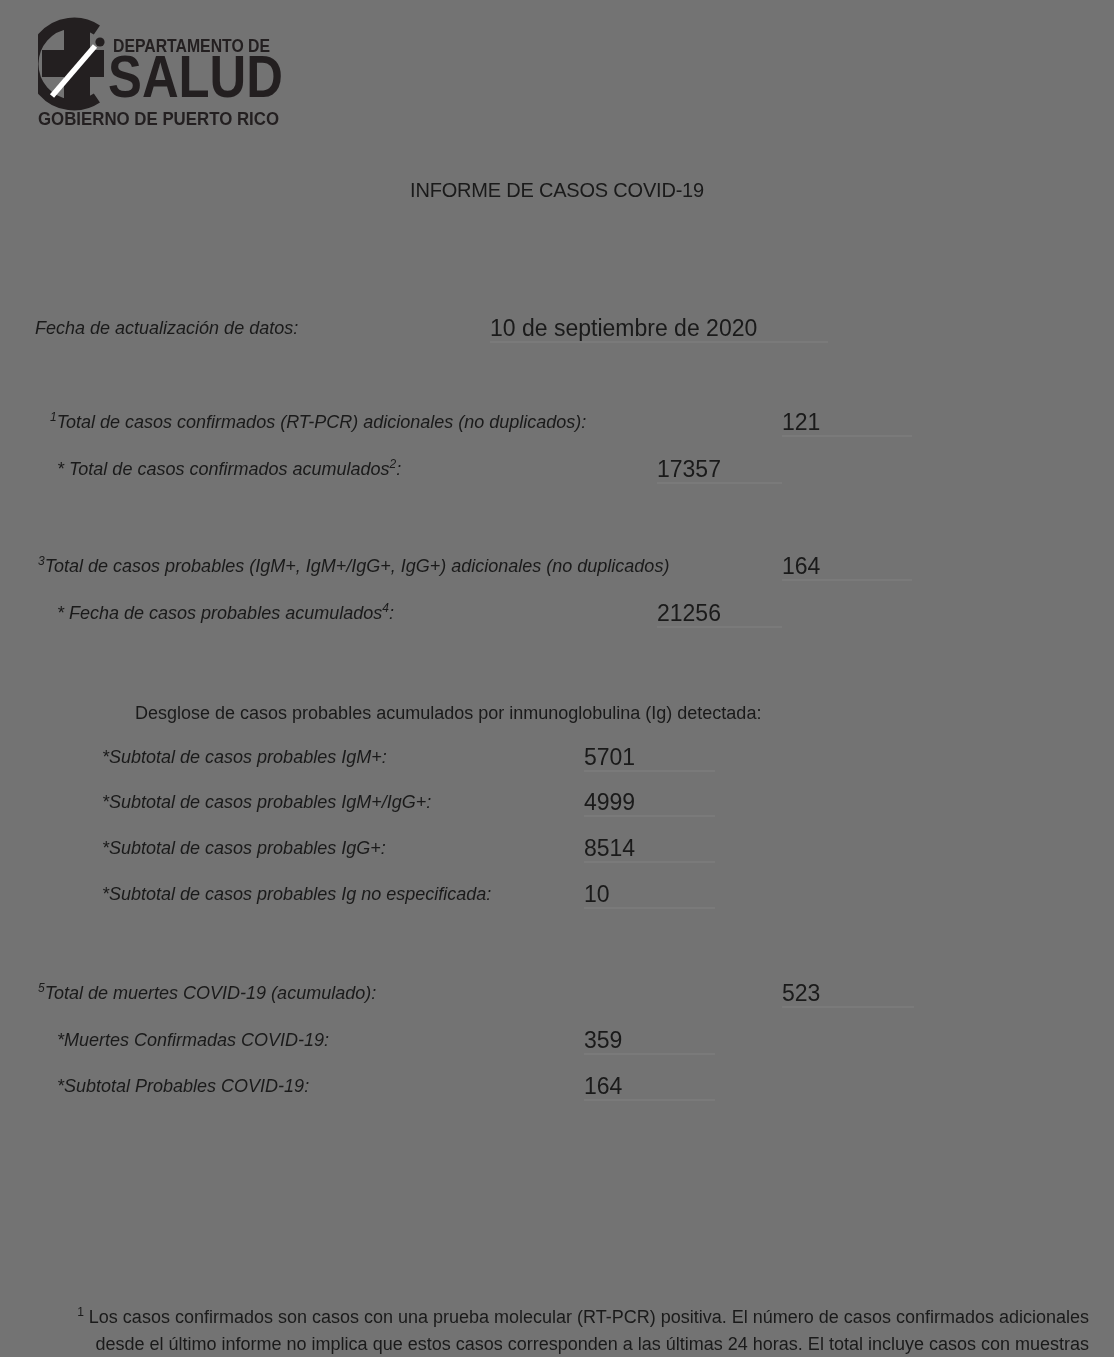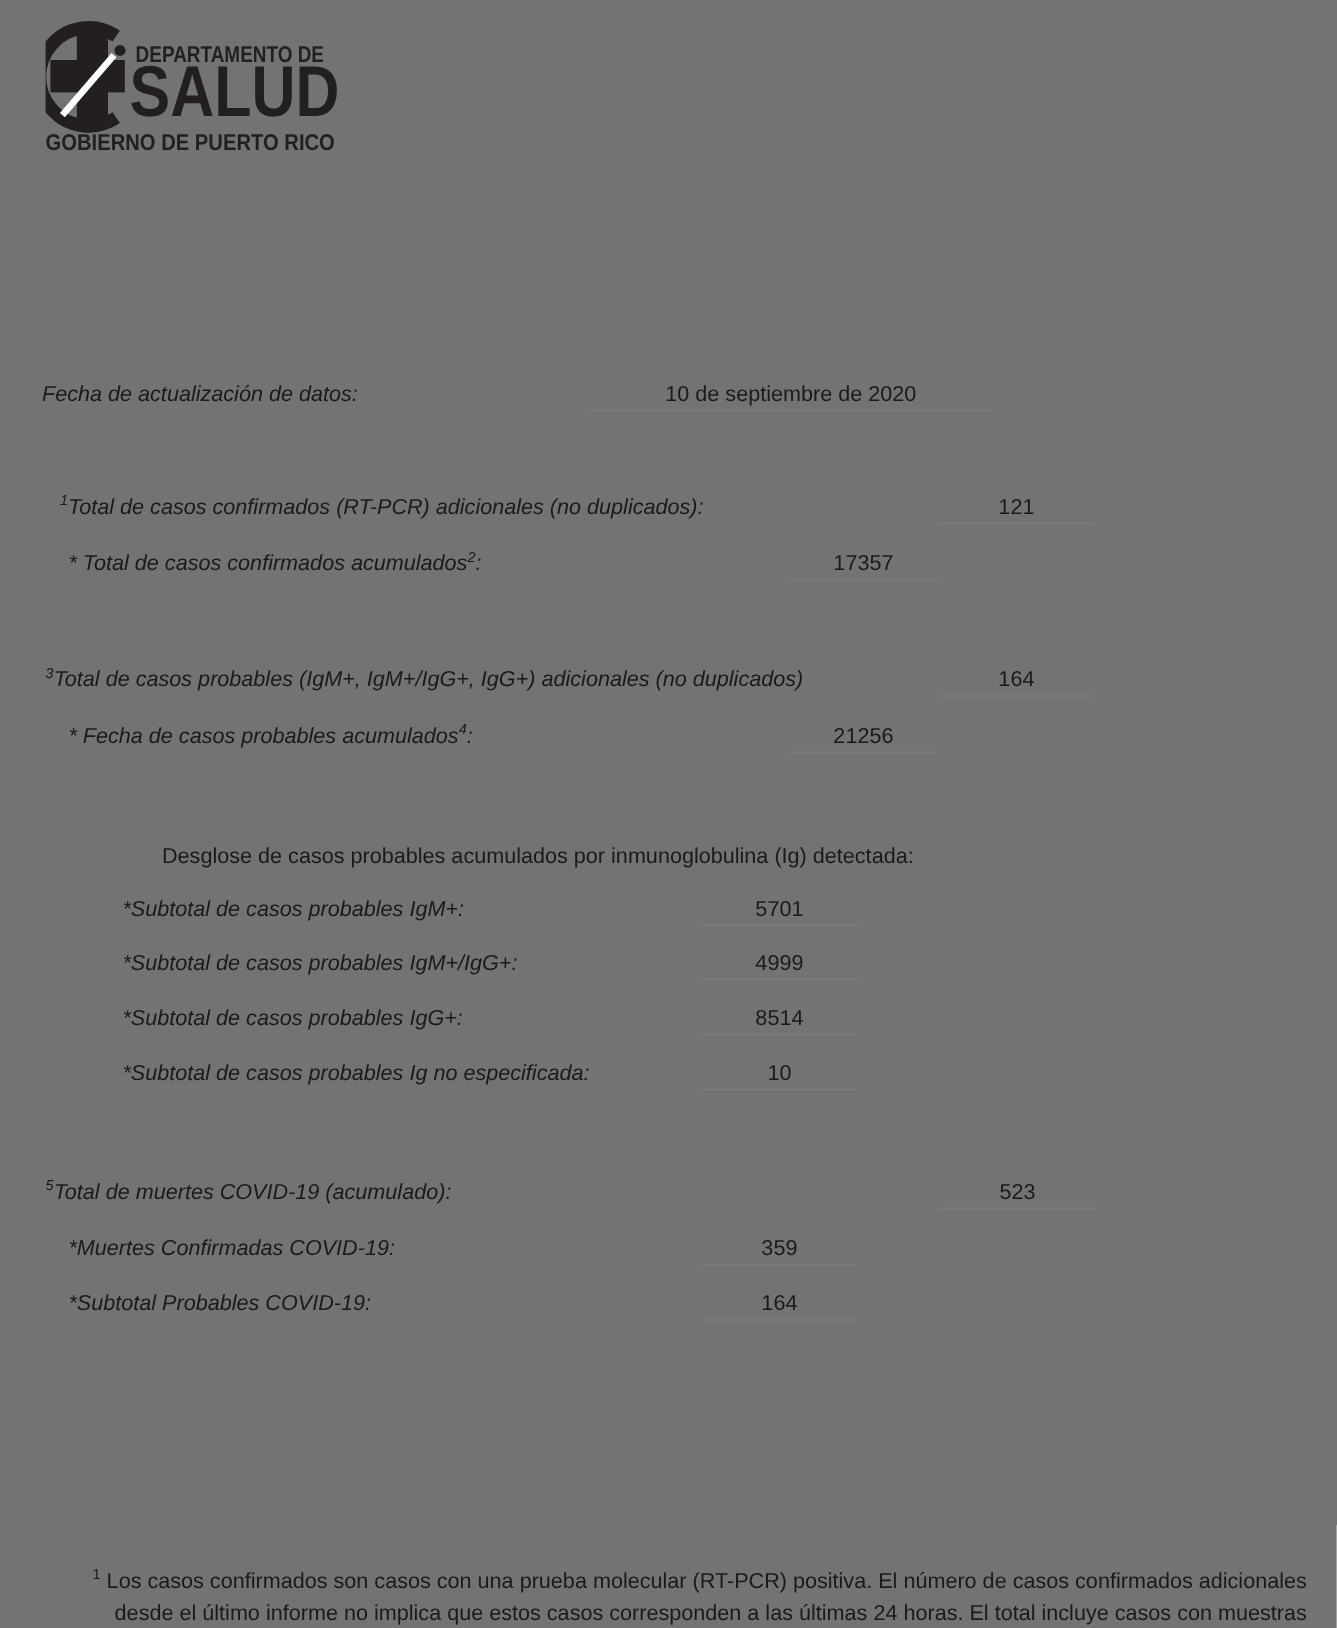--- a/index.html
+++ b/index.html
@@ -15,24 +15,24 @@
   .lbl{
     position:absolute;
     font-size:18px;
     line-height:25px;
     white-space:nowrap;
     color:#1a1a1a;
     font-style:italic;
   }
   .val{
     position:absolute;
-    font-size:18px;
+    font-size:23px;
     line-height:25px;
     height:25px;
-    text-align:center;
+    text-align:left;
     border-bottom:2px solid #7a7a7a;
     color:#1a1a1a;
   }
   .bold{font-weight:400;}
   sup{font-size:12px;line-height:0;}
   .title-block{
     position:absolute;
     top:177px;left:0;width:100%;
     text-align:center;
   }
@@ -64,20 +64,21 @@
       <rect x="4" y="38" width="62" height="27" fill="#231f20"></rect>
       <line x1="14" y1="84" x2="57" y2="34" stroke="#ffffff" stroke-width="5.5"></line>
       <circle cx="62" cy="30" r="4.6" fill="#231f20"></circle>
     </g>
     <text x="75" y="40" font-size="19" font-weight="bold" fill="#231f20" textLength="157" lengthAdjust="spacingAndGlyphs">DEPARTAMENTO DE</text>
     <text x="70" y="85" font-size="60" font-weight="bold" fill="#231f20" textLength="175" lengthAdjust="spacingAndGlyphs">SALUD</text>
     <text x="0" y="113" font-size="19" font-weight="bold" fill="#231f20" textLength="241" lengthAdjust="spacingAndGlyphs">GOBIERNO DE PUERTO RICO</text>
   </svg>
 
   <div class="title-block">
+    <div class="title-line2">INFORME DE CASOS COVID-19</div>
   </div>
 
   <div>
     <span class="lbl" style="top:316px;left:35px">Fecha de actualización de datos:</span>
     <span class="val" style="top:316px;left:490px;width:338px">10 de septiembre de 2020</span>
   </div>
 
   <div>
     <span class="lbl" style="top:410px;left:50px"><sup>1</sup><span>Total de casos confirmados (RT-PCR) adicionales (no duplicados):</span></span>
     <span class="val bold" style="top:410px;left:782px;width:130px">121</span>

